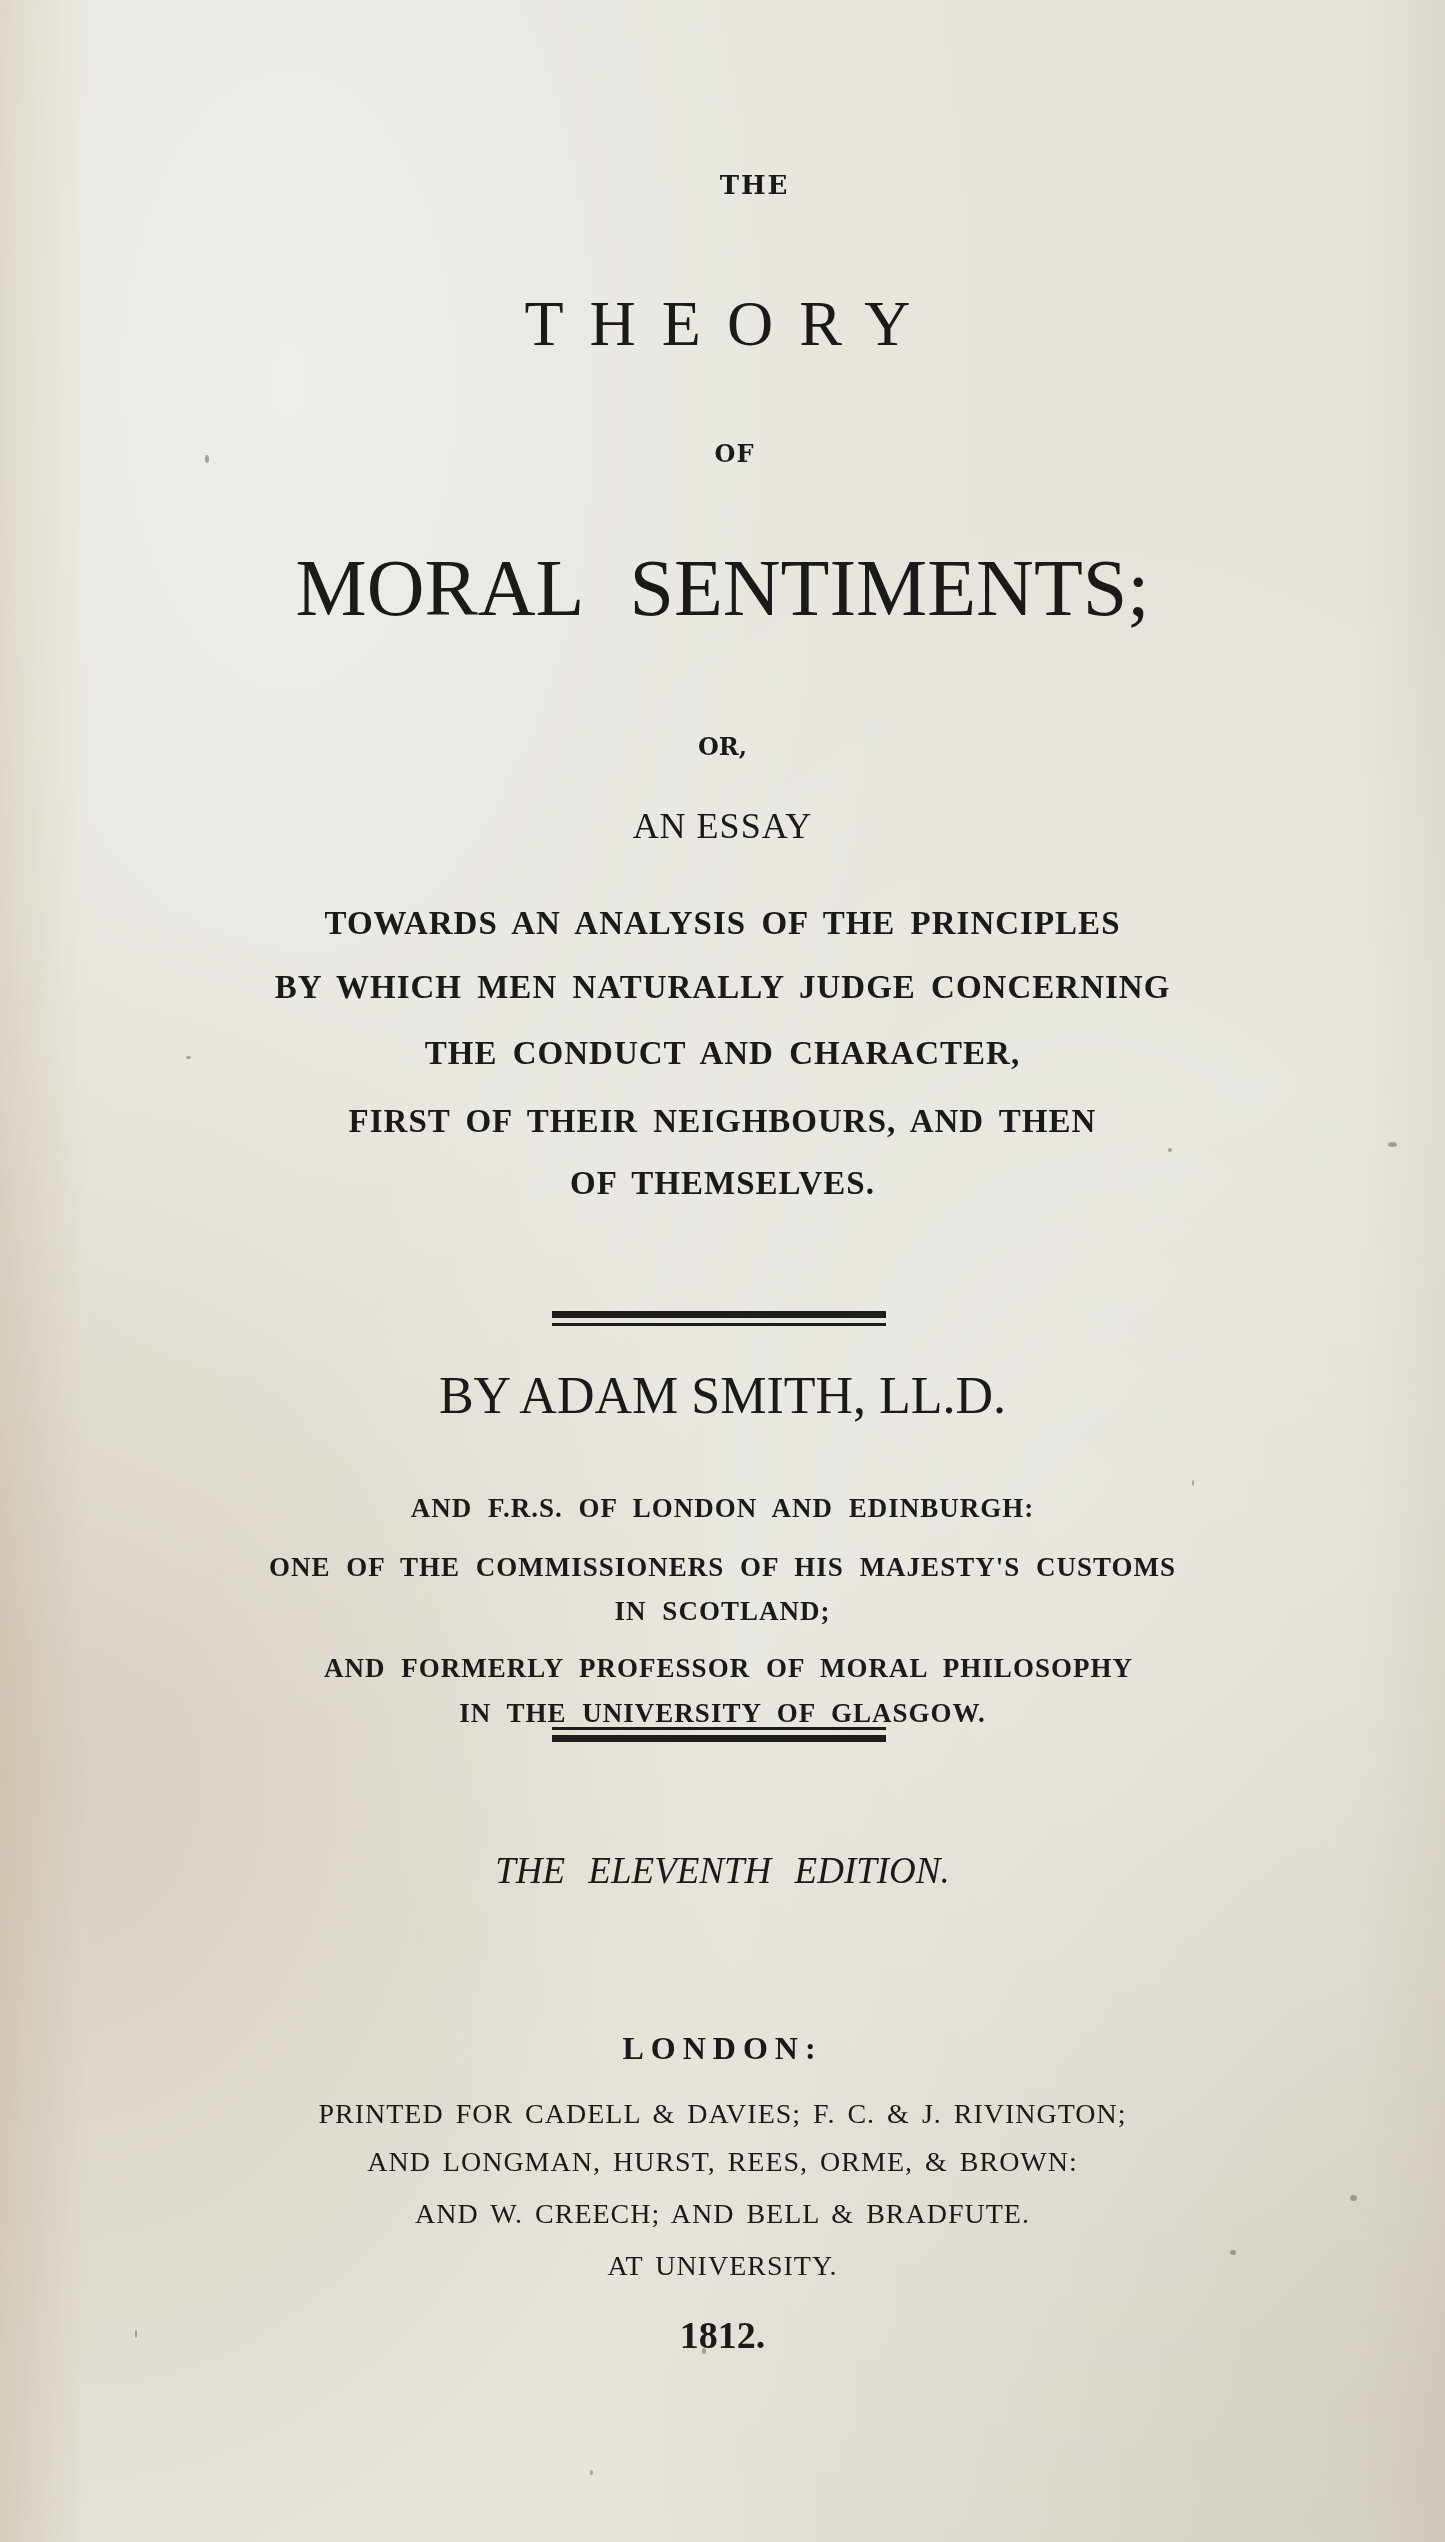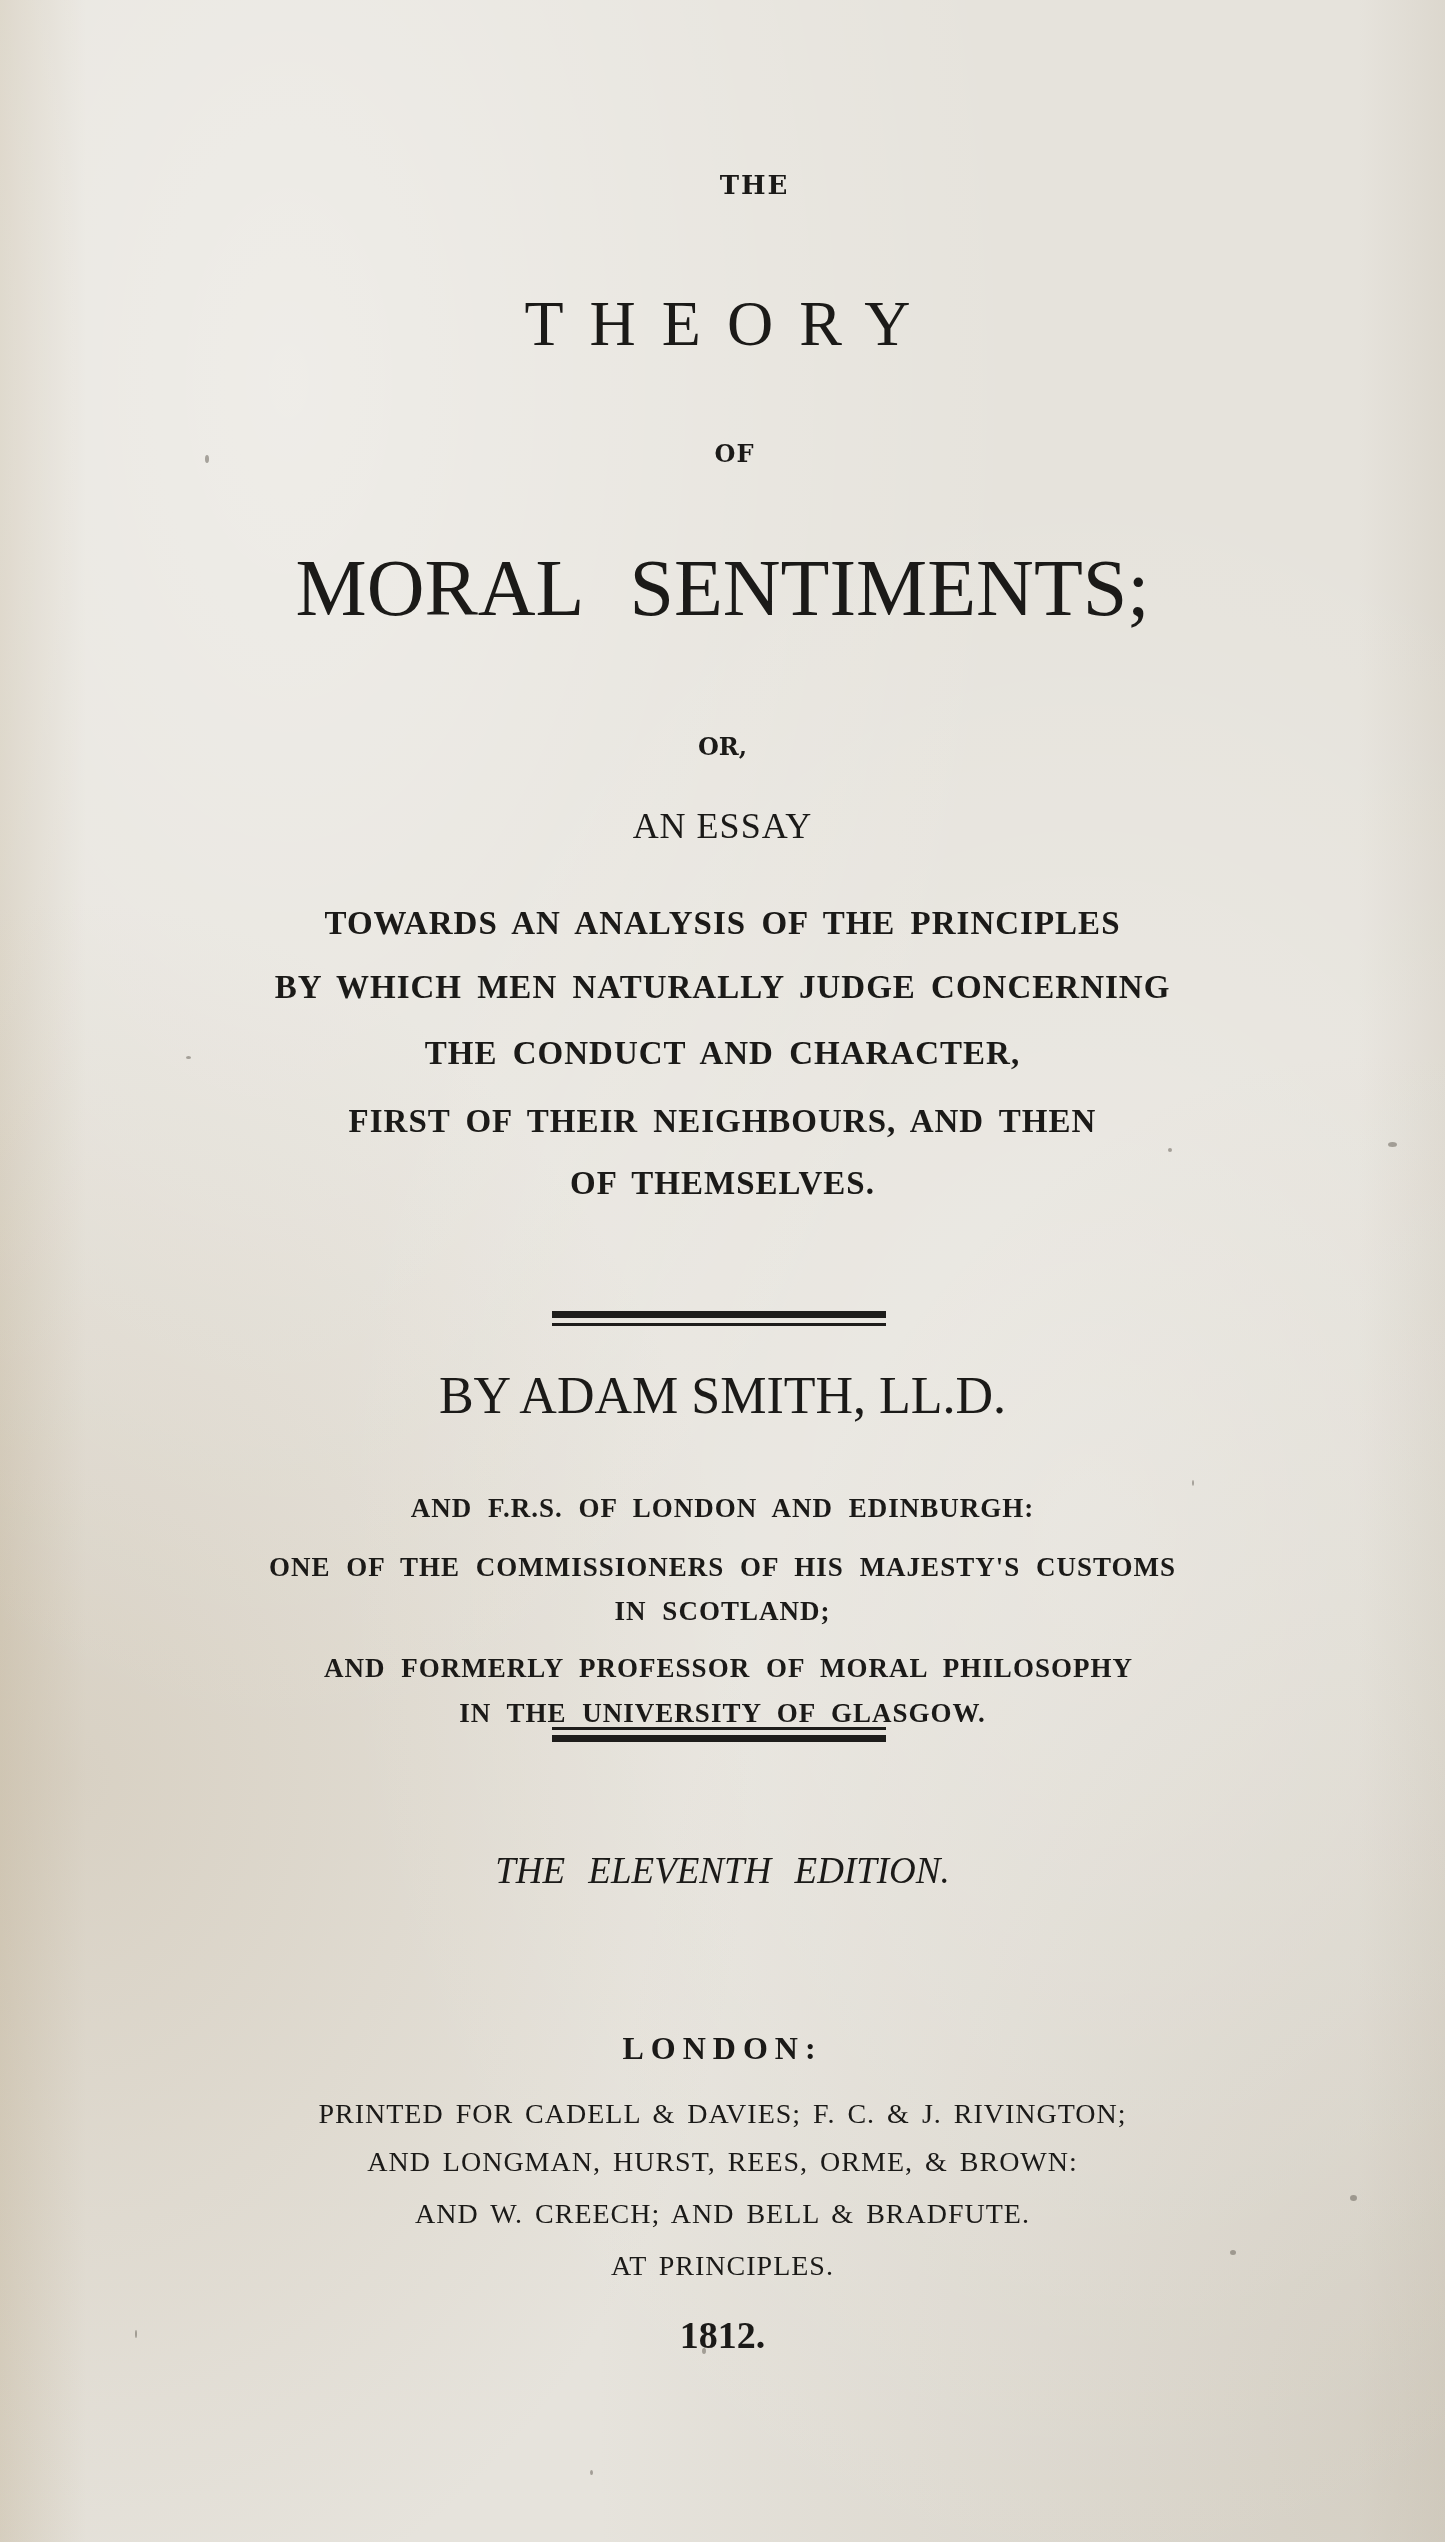--- a/index.html
+++ b/index.html
@@ -128,16 +128,16 @@
     <div class="bar" style="height:3px;"></div>
     <div class="bar" style="height:7px;margin-top:5px;"></div>
   </div>
 
   <div class="line" id="l-edition">THE ELEVENTH EDITION.</div>
 
   <div class="line" id="l-london">LONDON:</div>
   <div class="line imp" id="l-imp1">PRINTED FOR CADELL &amp; DAVIES; F. C. &amp; J. RIVINGTON;</div>
   <div class="line imp" id="l-imp2">AND LONGMAN, HURST, REES, ORME, &amp; BROWN:</div>
   <div class="line imp" id="l-imp3">AND W. CREECH; AND BELL &amp; BRADFUTE.</div>
-  <div class="line imp" id="l-imp4">AT PRINCIPLES.</div>
+  <div class="line imp" id="l-imp4">AT UNIVERSITY.</div>
   <div class="line" id="l-year">1812.</div>
 
 </div>
 
 </body></html>

